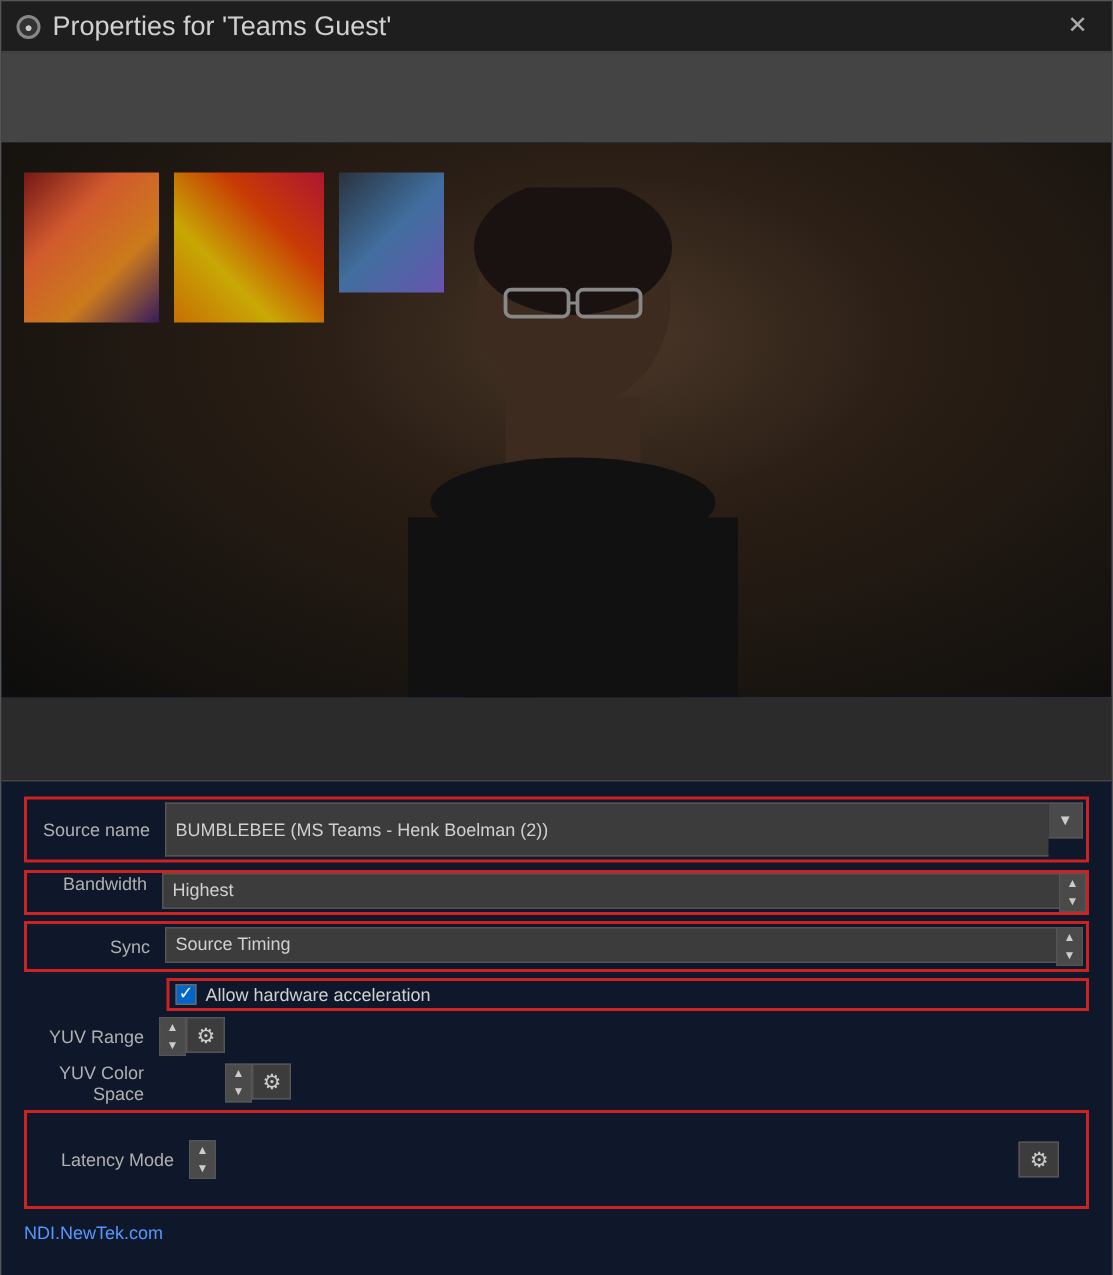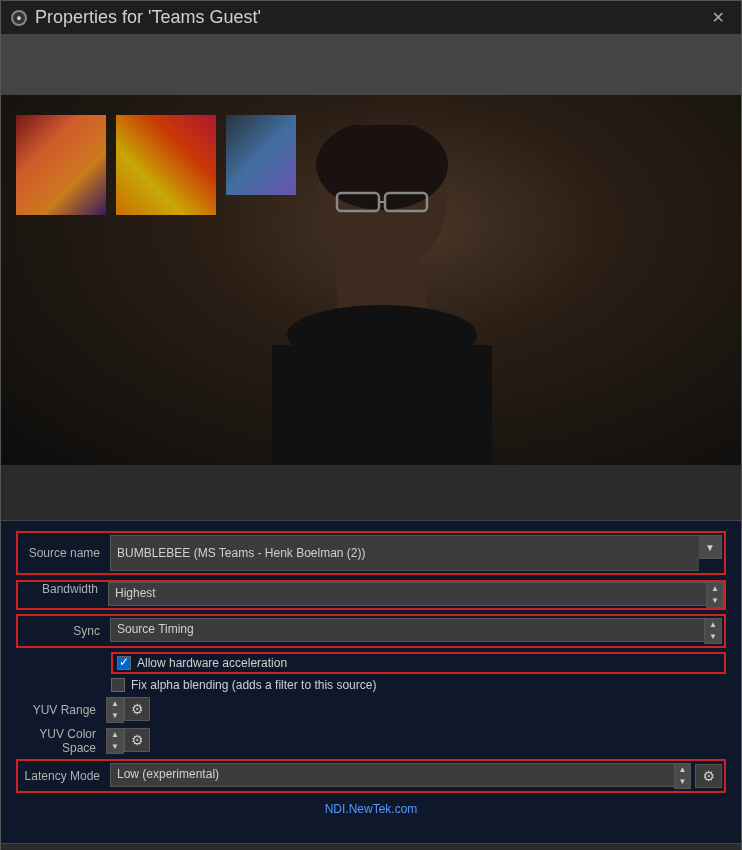--- a/index.html
+++ b/index.html
@@ -212,27 +212,27 @@
       left: 1px;
       color: #fff;
       font-size: 12px;
     }
 
     .latency-row {
       display: flex;
       align-items: center;
       border: 2px solid #cc2222;
       margin-bottom: 5px;
-      padding: 2px;
+      padding: 18px;
     }
 
     .link-row {
       display: flex;
       align-items: center;
-      justify-content: center;
+      justify-content: flex-start;
       padding: 4px 0;
       margin-bottom: 13px;
     }
     .ndi-link {
       color: #5599ff;
       font-size: 12px;
       text-decoration: none;
       cursor: pointer;
     }
 
@@ -290,20 +290,21 @@
 
     .yuv-range-row {
       display: flex;
       align-items: center;
       margin-bottom: 4px;
     }
     .yuv-color-row {
       display: flex;
       align-items: center;
       margin-bottom: 4px;
+      gap: 44px;
     }
     .gear-icon-btn {
       background: #3c3c3c;
       border: 1px solid #555;
       color: #ccc;
       padding: 3px 6px;
       cursor: pointer;
       font-size: 14px;
       height: 24px;
       display: flex;
@@ -395,26 +396,20 @@
 
     <div style="padding-left: 95px; margin-bottom: 4px;">
       <div class="hw-accel-box">
         <label>
           <input type="checkbox" class="checkbox-input" checked="" style="background: rgb(0, 102, 204); appearance: none; width: 14px; height: 14px; border: 1px solid rgb(102, 102, 102); position: relative; cursor: pointer;">
           <span>Allow hardware acceleration</span>
         </label>
       </div>
     </div>
 
-    <div style="padding-left: 95px; margin-bottom: 5px;">
-      <label style="display:flex; align-items:center; gap:6px; font-size:12px; color:#d0d0d0; cursor:pointer;">
-        <input type="checkbox" class="checkbox-input" style="appearance: none; width: 14px; height: 14px; border: 1px solid rgb(102, 102, 102); background: rgb(60, 60, 60); position: relative; cursor: pointer;">
-        <span>Fix alpha blending (adds a filter to this source)</span>
-      </label>
-    </div>
 
     <div class="yuv-range-row">
       <span class="form-label">YUV Range</span>
       <div class="dropdown-wrapper">
         <div class="spinner-btns" style="border:1px solid #555; background:#4a4a4a;">
           <button class="spinner-btn">▲</button>
           <button class="spinner-btn">▼</button>
         </div>
         <button class="gear-icon-btn">
           <span>⚙</span>
@@ -431,23 +426,20 @@
         </div>
         <button class="gear-icon-btn">
           <span>⚙</span>
         </button>
       </div>
     </div>
 
     <div class="latency-row">
       <span class="form-label">Latency Mode</span>
       <div class="form-control-with-spinner">
-        <div class="form-control-input">
-          <span>Low (experimental)</span>
-        </div>
         <div class="spinner-btns">
           <button class="spinner-btn">▲</button>
           <button class="spinner-btn">▼</button>
         </div>
       </div>
       <button class="gear-icon-btn" style="margin-left:4px;">
         <span>⚙</span>
       </button>
     </div>
 

